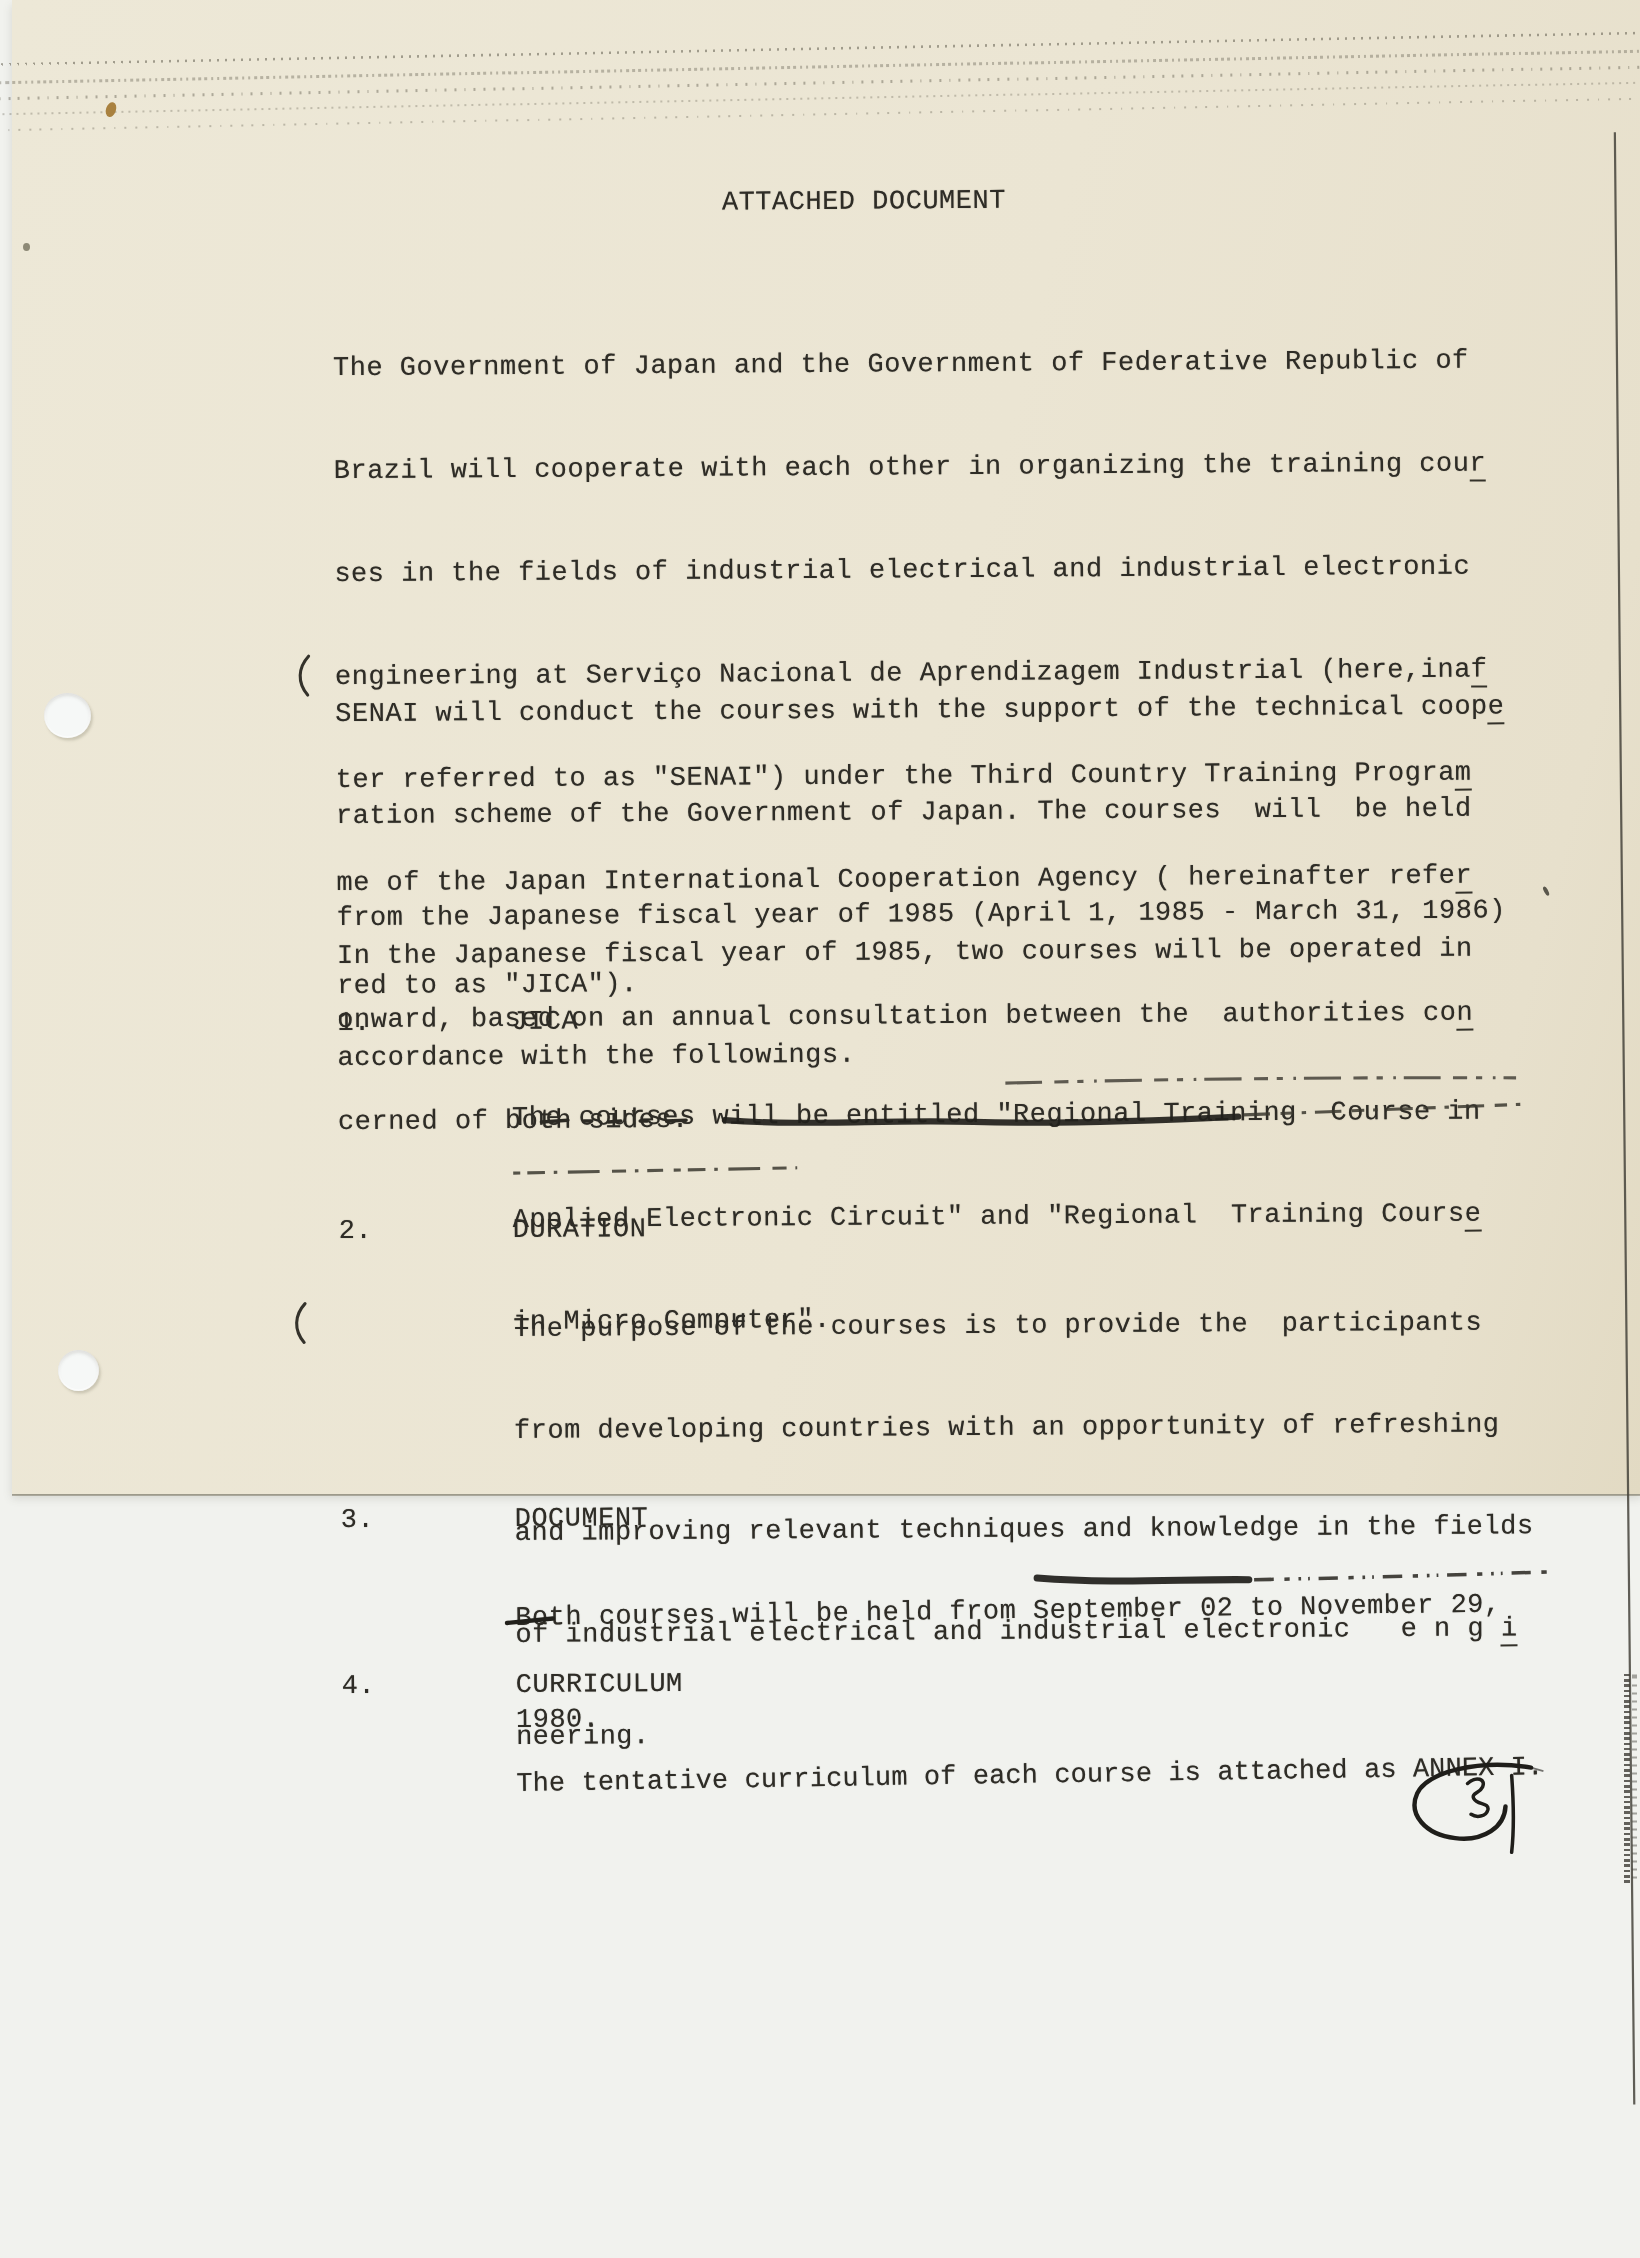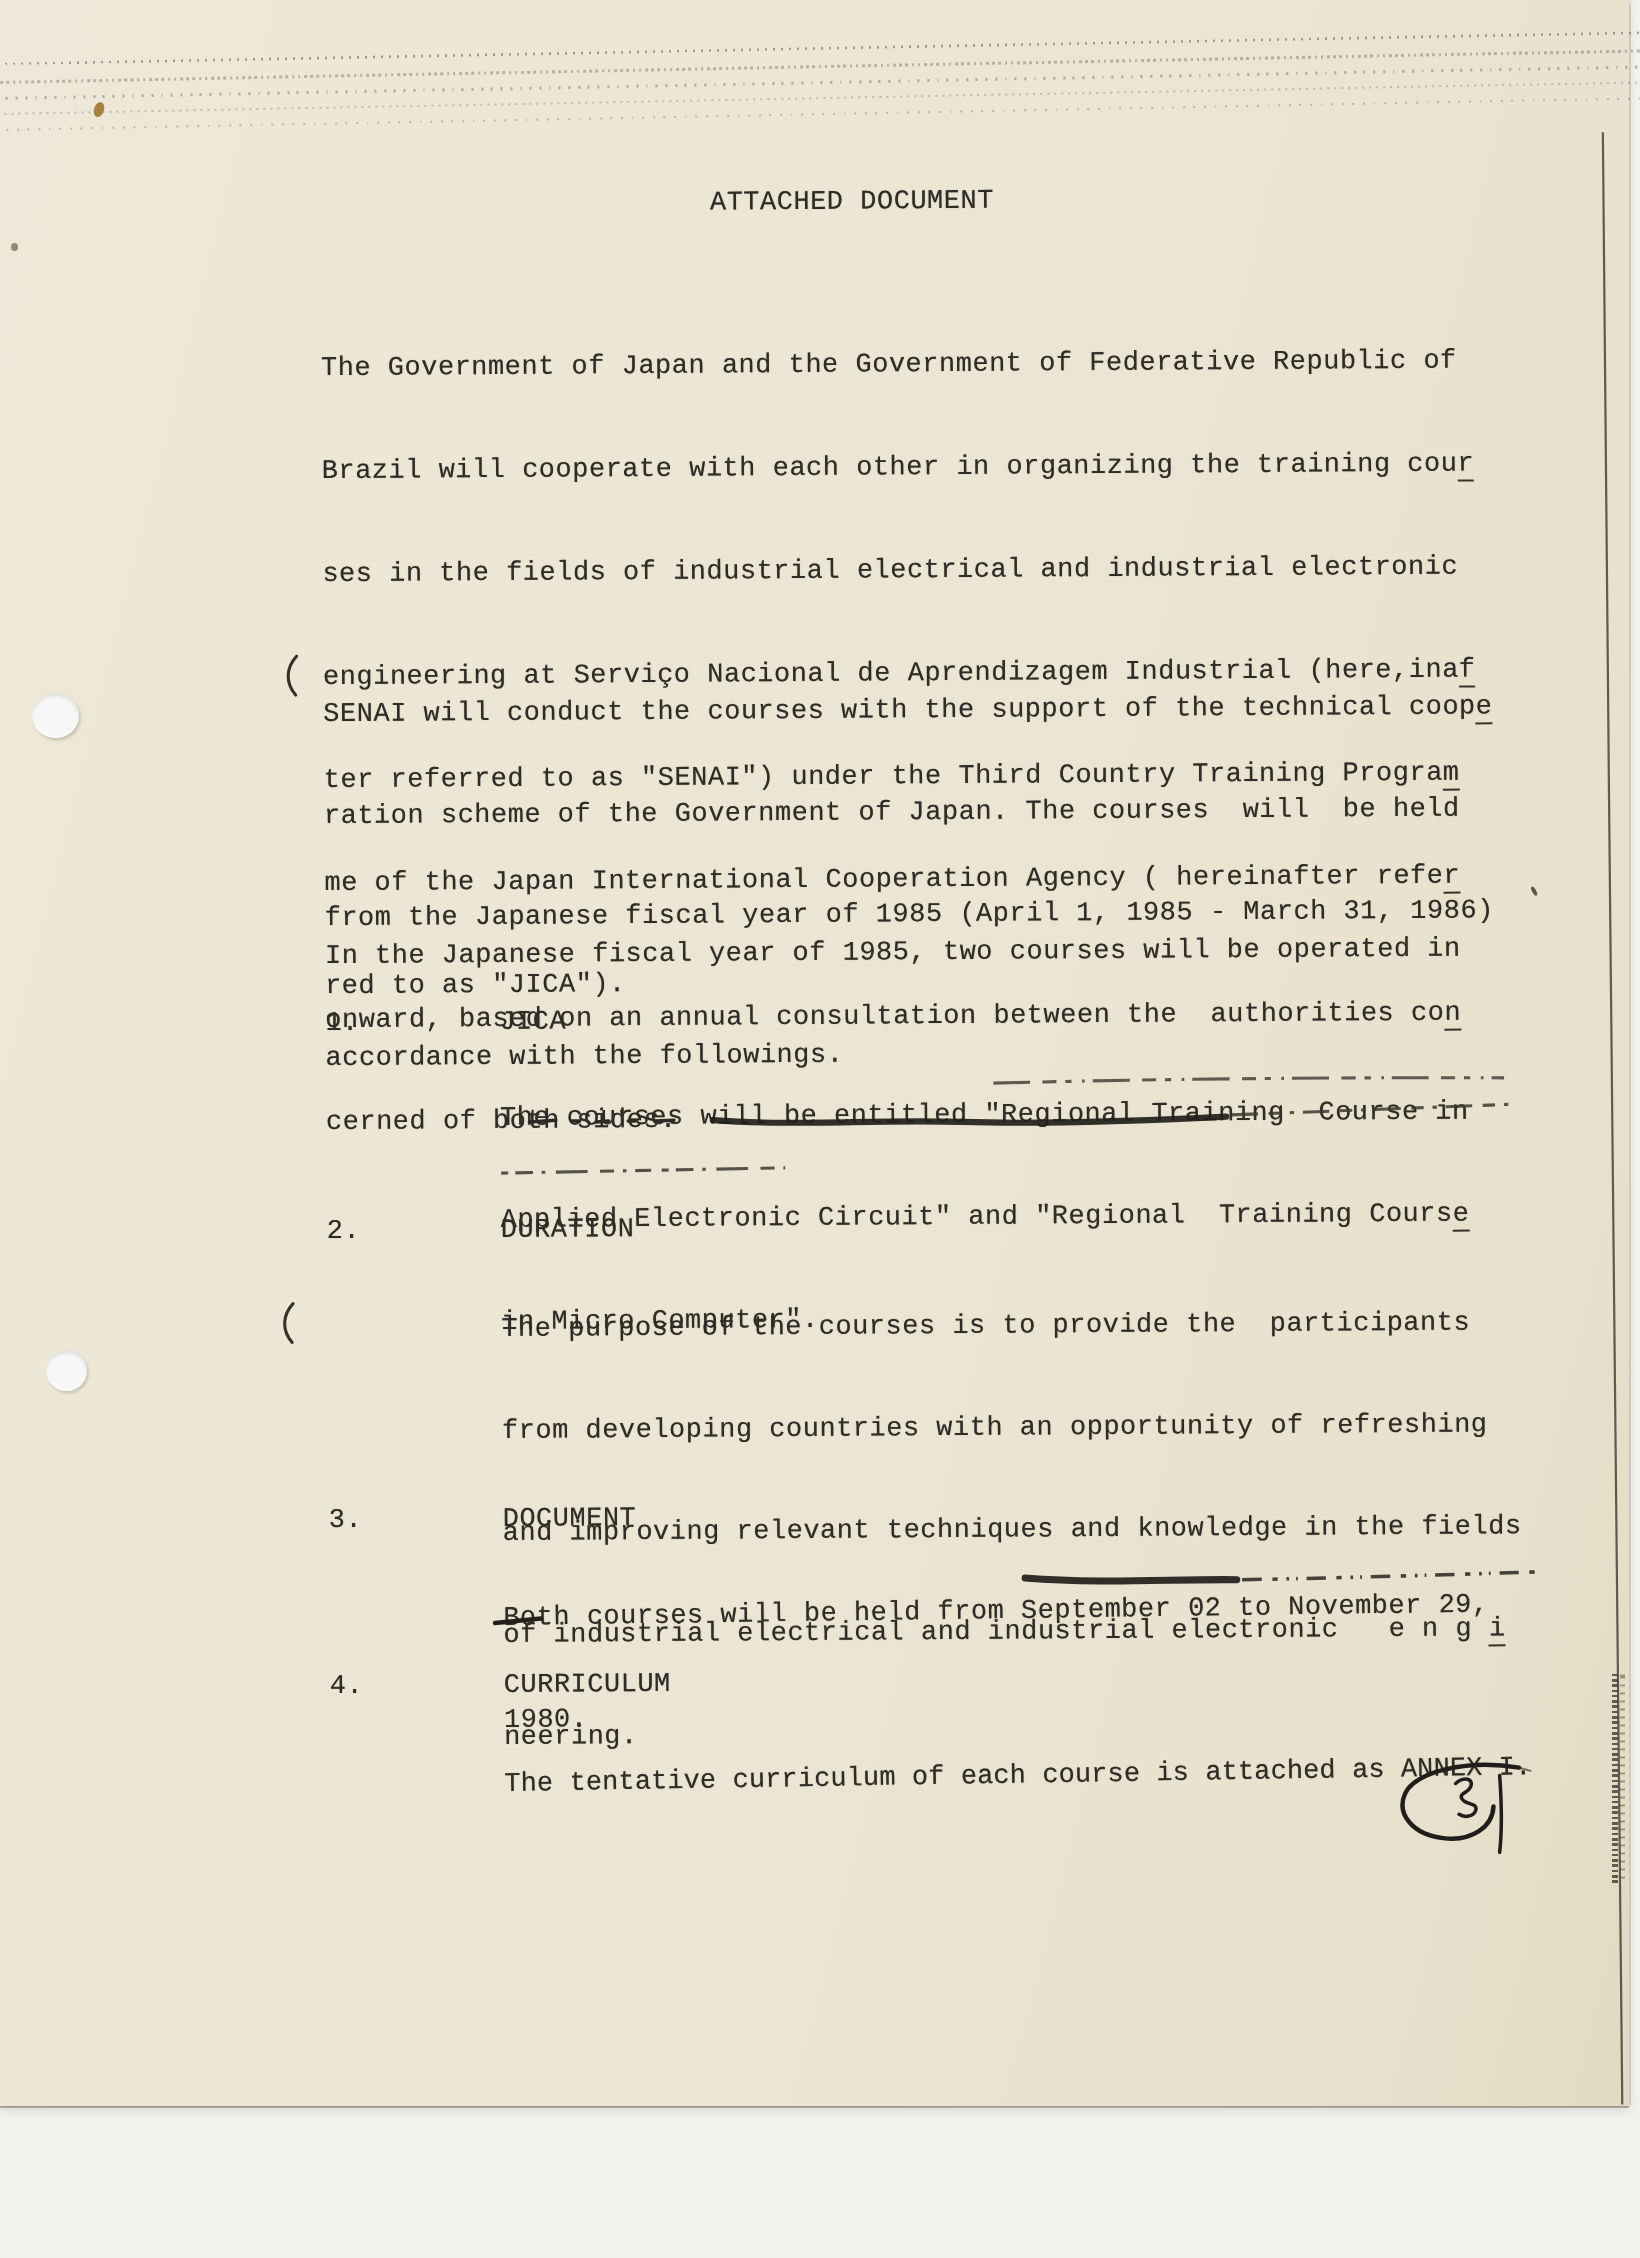--- a/index.html
+++ b/index.html
@@ -2,21 +2,21 @@
 <html style="font-size:14px"><head>
 <meta charset="utf-8">
 <style>
   html,body{margin:0;padding:0;}
   body{
     width:1641px;height:2258px;position:relative;overflow:hidden;
     background:#f1f2ee;
     font-family:"Liberation Mono","DejaVu Sans Mono",monospace;
   }
   .paper{
-    position:absolute;left:0;top:0;width:1629px;height:2106px;
+    position:absolute;left:12px;top:0;width:1629px;height:1494px;
     background:
       linear-gradient(104deg, #ede8d7 0%, #ebe5d3 55%, #e7e0cc 88%, #e2dac3 100%);
     box-shadow:0 1.8px 0 rgba(125,120,100,.65), 0 5.3px 8.8px rgba(90,88,75,.18), 1.8px 0 0.9px rgba(150,145,125,.3);
   }
   
   .noise-band{
     position:absolute;left:-17.6px;top:42px;width:1694px;height:81px;
     transform:rotate(-1.1deg);opacity:.62;
     background-image:
       repeating-linear-gradient(90deg, rgba(92,88,74,.85) 0 1.8px, transparent 1.8px 8px),

